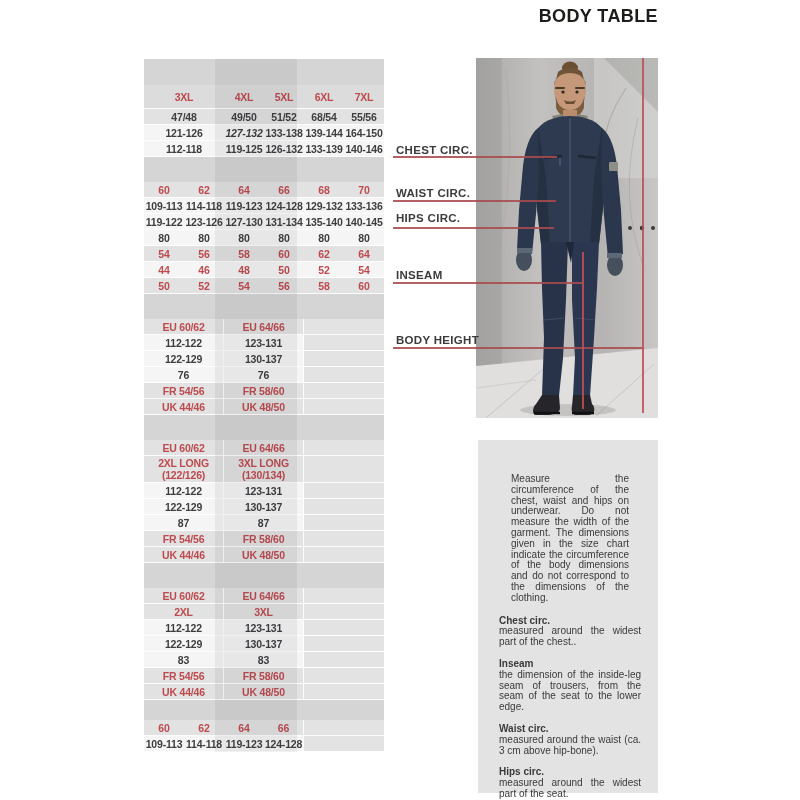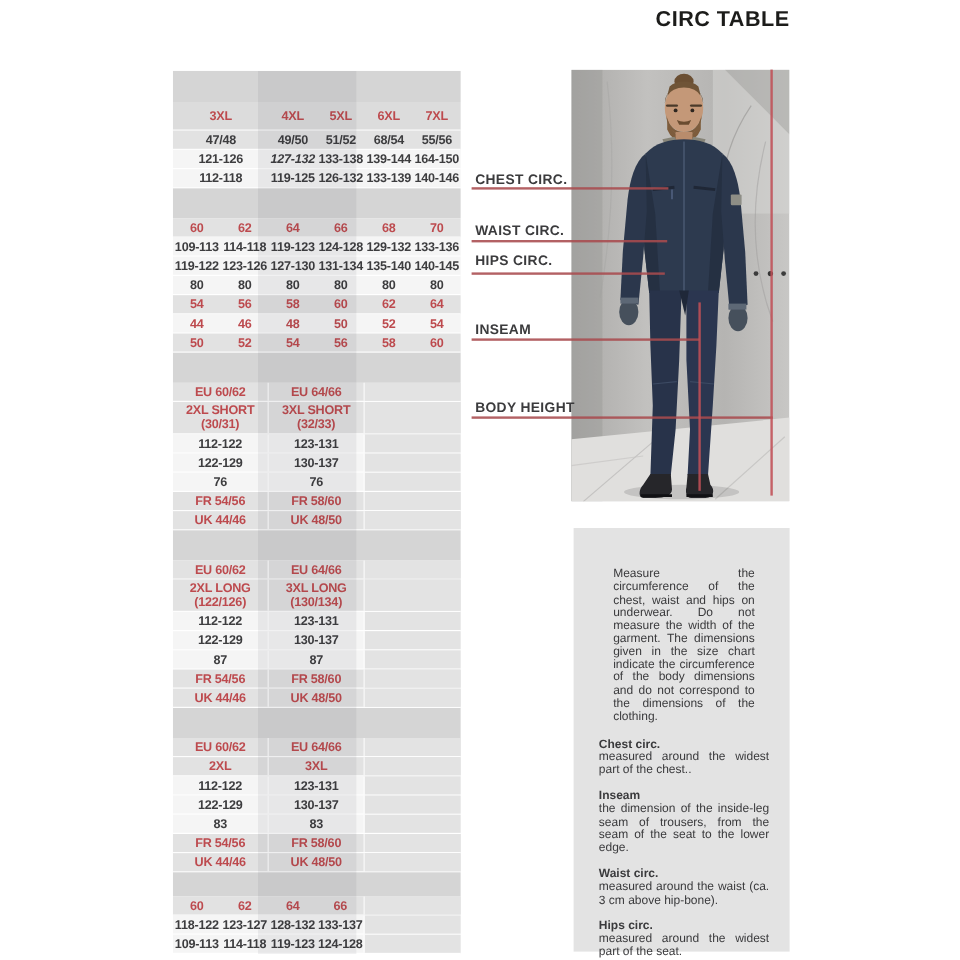--- a/index.html
+++ b/index.html
@@ -54,21 +54,21 @@
   }
   .info-box p{margin:12px;}
   .info-sec{margin-top:11px;}
   .info-sec .hd{font-weight:700;}
 </style>
 </head>
 <body>
 
 <div class="stage">
 
-  <div class="page-title">CIRC TABLE</div>
+  <div class="page-title">BODY TABLE</div>
 
   <div class="size-table">
     <div class="band-overlay"></div>
   <div class="t-band" style="height: 26px;"></div>
       <div class="t-row shade-hd red" style="height: 24px;">
         <div class="t-cell" style="width: 80px;">3XL</div>
         <div class="t-cell" style="width: 40px;">4XL</div>
         <div class="t-cell" style="width: 40px;">5XL</div>
         <div class="t-cell" style="width: 40px;">6XL</div>
         <div class="t-cell" style="width: 40px;">7XL</div>
@@ -150,25 +150,20 @@
         <div class="t-cell" style="width: 40px;">56</div>
         <div class="t-cell" style="width: 40px;">58</div>
         <div class="t-cell" style="width: 40px;">60</div>
       </div>
       <div class="t-band" style="height: 25px;"></div>
       <div class="t-row shade-g red" style="height: 16px;">
         <div class="t-cell gapright" style="width: 80px;">EU 60/62</div>
         <div class="t-cell gapright" style="width: 80px;">EU 64/66</div>
         <div class="t-cell filler" style="width: 80px;"></div>
       </div>
-      <div class="t-row shade-g red" style="height: 27px;">
-        <div class="t-cell gapright" style="width: 80px;">2XL SHORT<br>(30/31)</div>
-        <div class="t-cell gapright" style="width: 80px;">3XL SHORT<br>(32/33)</div>
-        <div class="t-cell filler" style="width: 80px;"></div>
-      </div>
       <div class="t-row shade-w" style="height: 16px;">
         <div class="t-cell gapright" style="width: 80px;">112-122</div>
         <div class="t-cell gapright" style="width: 80px;">123-131</div>
         <div class="t-cell filler" style="width: 80px;"></div>
       </div>
       <div class="t-row shade-w" style="height: 16px;">
         <div class="t-cell gapright" style="width: 80px;">122-129</div>
         <div class="t-cell gapright" style="width: 80px;">130-137</div>
         <div class="t-cell filler" style="width: 80px;"></div>
       </div>
@@ -258,27 +253,20 @@
         <div class="t-cell gapright" style="width: 80px;">UK 44/46</div>
         <div class="t-cell gapright" style="width: 80px;">UK 48/50</div>
         <div class="t-cell filler" style="width: 80px;"></div>
       </div>
       <div class="t-band" style="height: 20px;"></div>
       <div class="t-row shade-g red" style="height: 16px;">
         <div class="t-cell" style="width: 40px;">60</div>
         <div class="t-cell" style="width: 40px;">62</div>
         <div class="t-cell" style="width: 40px;">64</div>
         <div class="t-cell gapright" style="width: 40px;">66</div>
-        <div class="t-cell filler" style="width: 80px;"></div>
-      </div>
-      <div class="t-row shade-w" style="height: 16px;">
-        <div class="t-cell" style="width: 40px;">118-122</div>
-        <div class="t-cell" style="width: 40px;">123-127</div>
-        <div class="t-cell" style="width: 40px;">128-132</div>
-        <div class="t-cell gapright" style="width: 40px;">133-137</div>
         <div class="t-cell filler" style="width: 80px;"></div>
       </div>
       <div class="t-row shade-w" style="height: 16px;">
         <div class="t-cell" style="width: 40px;">109-113</div>
         <div class="t-cell" style="width: 40px;">114-118</div>
         <div class="t-cell" style="width: 40px;">119-123</div>
         <div class="t-cell gapright" style="width: 40px;">124-128</div>
         <div class="t-cell filler" style="width: 80px;"></div>
       </div>
     </div>

